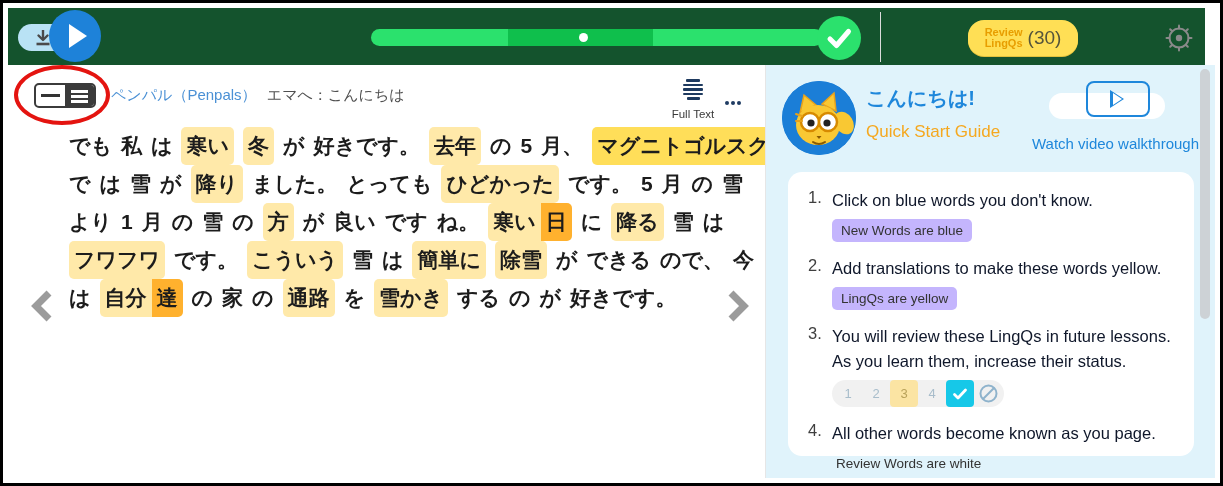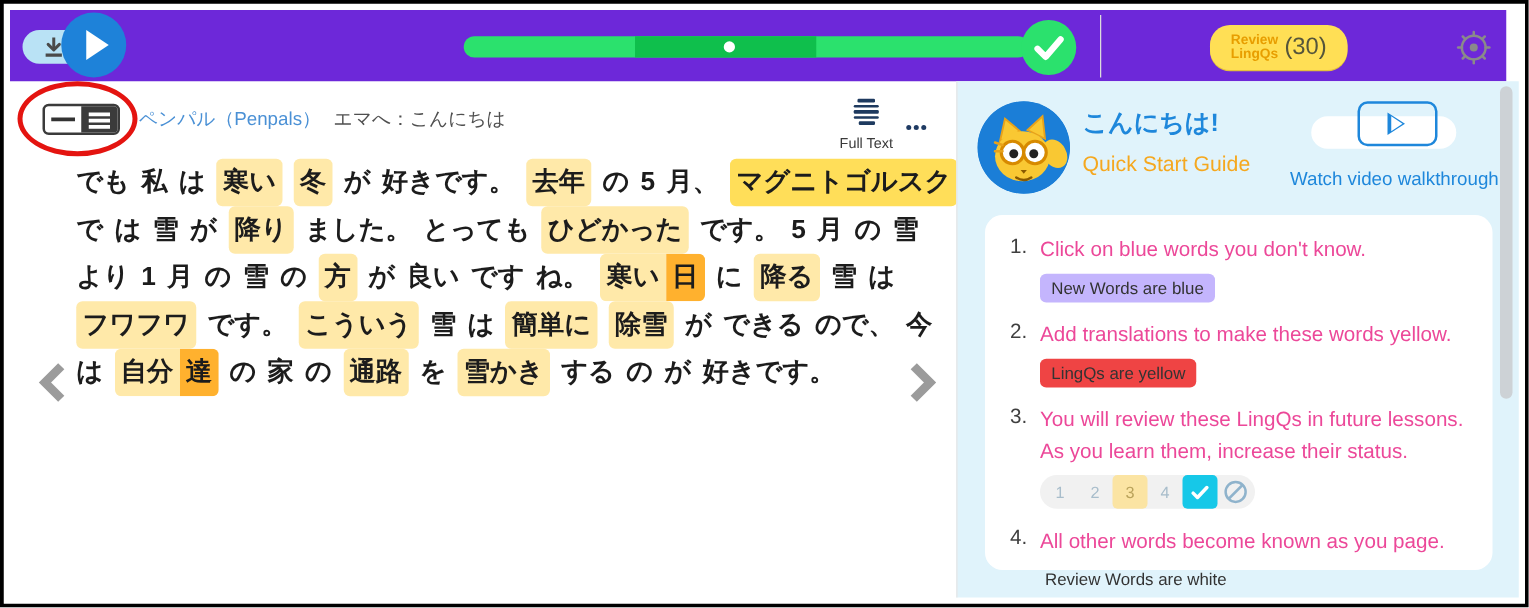--- a/index.html
+++ b/index.html
@@ -1,20 +1,20 @@
 <!DOCTYPE html>
 <html><head>
 <meta charset="utf-8">
 <style>
   * { margin:0; padding:0; box-sizing:border-box; }
   html,body { width:1223px; height:486px; background:#fff; font-family:"Liberation Sans","DejaVu Sans",sans-serif; }
   #stage { position:relative; width:1223px; height:486px; background:#fff; overflow:hidden; border:3px solid #000; }
 
   
-  .topbar { position:absolute; left:5px; right:15px; top:5px; height:57px; background:#6d28d9;text-decoration:underline; }
+  .topbar { position:absolute; left:5px; right:15px; top:5px; height:57px; background:#14532d;text-decoration:underline; }
   .dl-pill { position:absolute; left:10px; top:16px; width:74px; height:27px; border-radius:14px; background:#B9E2F5; }
   .dl-pill svg { position:absolute; left:14px; top:3px; }
   .play-btn { position:absolute; left:41px; top:2px; width:52px; height:52px; border-radius:50%; background:#1E82D9; }
   .play-btn .tri { position:absolute; left:20px; top:14px; width:0; height:0; border-left:18px solid #fff; border-top:12px solid transparent; border-bottom:12px solid transparent; }
   .progress-track { position:absolute; left:363px; top:21px; width:452px; height:17px; border-radius:9px; background:#2BE16D; }
   .progress-played { position:absolute; left:137px; top:0; width:145px; height:17px; background:#0FBF4C; }
   .progress-dot { position:absolute; left:208px; top:4px; width:9px; height:9px; border-radius:50%; background:#fff; }
   .progress-check { position:absolute; left:809px; top:8px; width:44px; height:44px; border-radius:50%; background:#2BE16D; }
   .topbar-divider { position:absolute; left:872px; top:4px; width:1px; height:50px; background:#DCDCDC; }
   .review-btn { position:absolute; left:960px; top:12px; width:110px; height:36px; border-radius:16px; background:#FFDF55; box-shadow:0 1px 0 #E3C23C; display:flex; align-items:center; justify-content:center; gap:5px; cursor:pointer; }
@@ -33,21 +33,21 @@
   .lesson-title .course { color:#4A90D5;text-align:center; }
   .lesson-title .tname { color:#4F4F4F; margin-left:6px; }
   .fulltext { position:absolute; left:660px; top:74px; width:60px; text-align:center; cursor:pointer; }
   .ft-icon { display:inline-block; }
   .ft-icon div { height:2.5px; background:#1E3A5F; margin:2px auto; border-radius:1px; }
   .fulltext .lbl { font-size:11.5px; color:#3A3A3A; margin-top:2px; }
   .more-dots { position:absolute; left:722px; top:88px; width:22px; height:8px; cursor:pointer; }
   .more-dots i { display:inline-block; width:4px; height:4px; border-radius:50%; background:#1F3B63; margin-right:2px; }
 
   
-  .reader { position:absolute; left:58px; top:124px; width:700px; }
+  .reader { position:absolute; left:66px; top:124px; width:700px; }
   .rline { height:38px; line-height:36px; white-space:nowrap; }
   .tok { font-weight:bold; font-size:21px; color:#1C1C1C; margin-right:9px; display:inline-block; cursor:pointer; }
   .hl { padding:1px 5px; border-radius:5px; }
   .hl-y { background:#FFE9A9; }
   .hl-y2 { background:#FFDE59; }
   .hl-o { background:#FFB12E; }
   .grp { display:inline-flex; border-radius:5px; overflow:hidden; margin-right:9px; }
   .grp .tok { margin:0; border-radius:0; }
 
   .nav-arrow { position:absolute; top:286px; width:26px; height:34px; cursor:pointer; }
@@ -59,25 +59,25 @@
   .greet { position:absolute; left:100px; top:20px; font-size:20px; font-weight:bold; color:#1E87DB; }
   .subgreet { position:absolute; left:100px; top:57px; font-size:17px; color:#F5A81F; }
   .video-pill { position:absolute; left:283px; top:28px; width:116px; height:26px; border-radius:13px; background:#fff; }
   .video-btn { position:absolute; left:320px; top:16px; width:64px; height:36px; border:2.5px solid #1E87DB; border-radius:8px; background:transparent; cursor:pointer; }
   .video-btn .otri { position:absolute; left:22px; top:7px; width:0; height:0; border-left:14px solid #1E87DB; border-top:9px solid transparent; border-bottom:9px solid transparent; }
   .video-btn .otri:after { content:""; position:absolute; left:-11.5px; top:-6px; width:0; height:0; border-left:9px solid #fff; border-top:6px solid transparent; border-bottom:6px solid transparent; }
   .video-link { position:absolute; right:16px; top:70px; font-size:15px; color:#1E87DB; cursor:pointer; }
   .guide-card { position:absolute; left:22px; top:107px; width:406px; height:284px; background:#fff; border-radius:14px; padding:16px 20px 0 20px; }
   .step { display:flex; margin-bottom:6px; }
   .step .num { width:24px; font-size:16.5px; color:#3F3F3F; flex:none; }
-  .step .stext { font-size:16.5px; color:#ec4899; line-height:25px; }
+  .step .stext { font-size:16.5px; color:#0f172a; line-height:25px; }
   .step-extra { margin:4px 0 14px 24px; }
   .badge { display:inline-block; font-size:13.5px; color:#333; padding:4px 9px; border-radius:5px; }
   .badge-blue { background:#c4b5fd; }
-  .badge-yellow { background:#ef4444; }
+  .badge-yellow { background:#c4b5fd; }
   .badge-white { background:transparent; padding-left:4px; }
   .status-pill { display:inline-flex; align-items:center; background:#F1F1F1; border-radius:14px; height:27px; padding:0 2px; }
   .status-cell { width:28px; height:27px; display:flex; align-items:center; justify-content:center; font-size:13px; color:#A8BDCB; cursor:pointer; }
   .status-cell.active { background:#FBE4A3; color:#B9A25A; border-radius:4px; }
   .status-cell.check { background:#16C8E8; border-radius:4px; }
   .status-cell.ignore svg { display:block; }
   .sb-scroll { position:absolute; right:5px; top:4px; width:10px; height:250px; border-radius:5px; background:#CDD2D6; cursor:pointer; }
 </style>
 </head>
 <body>

